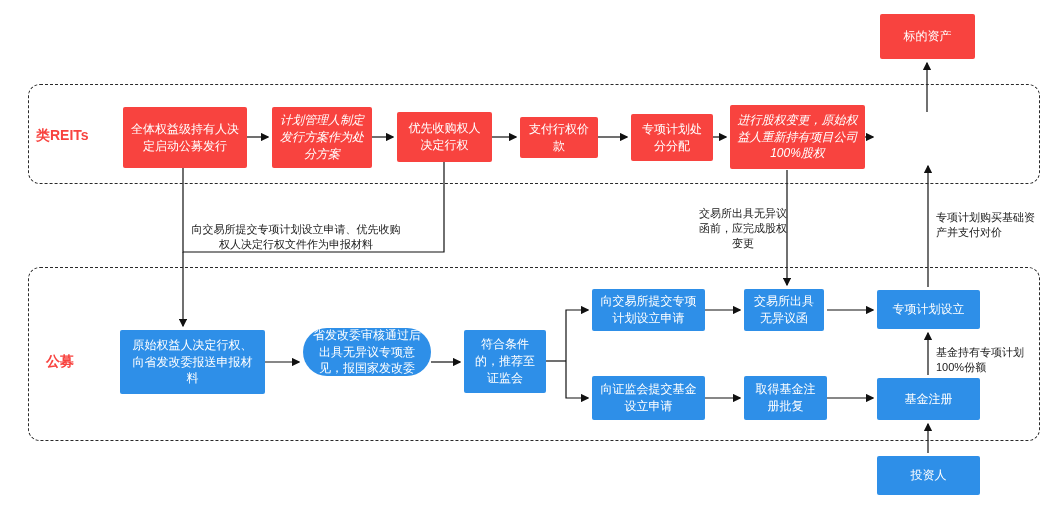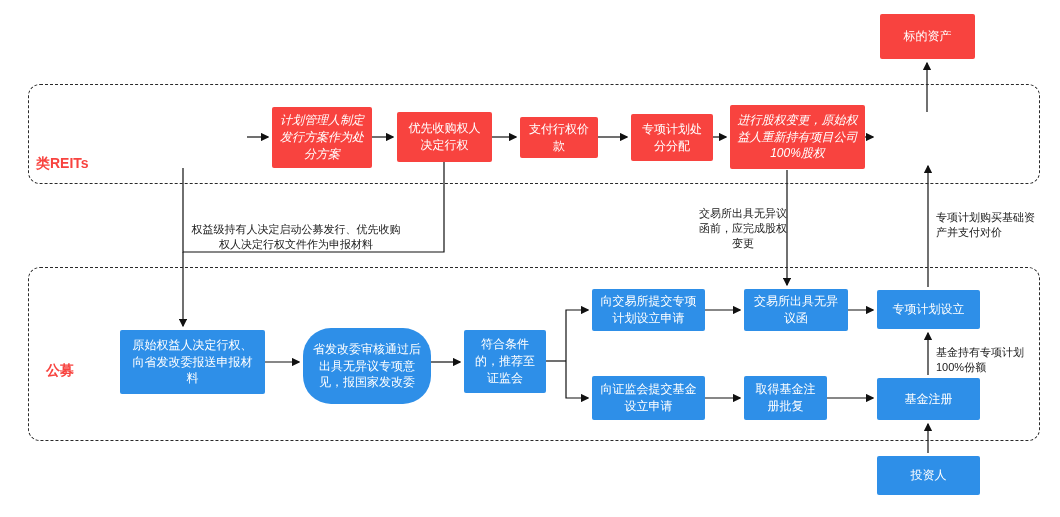--- a/index.html
+++ b/index.html
@@ -29,22 +29,22 @@
   }
   .group-reits { left: 28px; top: 84px; width: 1012px; height: 100px; }
   .group-gongmu { left: 28px; top: 267px; width: 1012px; height: 174px; }
   .group-label {
     position: absolute;
     color: var(--red);
     font-weight: bold;
     font-size: 14px;
     white-space: nowrap;
   }
-  .label-reits { left: 36px; top: 127px; margin-top: 28px; }
-  .label-gongmu { left: 46px; top: 362px; }
+  .label-reits { left: 36px; top: 127px; }
+  .label-gongmu { left: 46px; top: 353px; }
   .node {
     position: absolute;
     display: flex;
     align-items: center;
     justify-content: center;
     text-align: center;
     color: #ffffff;
     font-size: 12px;
     line-height: 1.4;
     padding: 6px 7px;
@@ -54,25 +54,25 @@
   .blue { background: var(--blue); }
   .n-t1 { left:123px; top:107px; width:124px; height:61px; }
   .n-t2 { left:272px; top:107px; width:100px; height:61px;font-style:italic; }
   .n-t3 { left:397px; top:112px; width:95px;  height:50px; }
   .n-t4 { left:520px; top:117px; width:78px;  height:41px; }
   .n-t5 { left:631px; top:114px; width:82px;  height:47px; }
   .n-t6 { left:730px; top:105px; width:135px; height:64px;font-style:italic; }
   .n-t7 { left:877px; top:112px; width:100px; height:50px; }
   .n-target { left:880px; top:14px; width:95px; height:45px; }
   .n-b1 { left:120px; top:330px; width:145px; height:64px; }
-  .n-b2 { left:303px; top:328px; width:128px; height:76px;border-radius:28px; }
+  .n-b2 { left:303px; top:328px; width:128px; height:48px;border-radius:28px; }
   .n-b3 { left:464px; top:330px; width:82px;  height:63px; }
   .n-b4a { left:592px; top:289px; width:113px; height:42px; }
   .n-b4b { left:592px; top:376px; width:113px; height:44px; }
-  .n-b5a { left:744px; top:289px; width:104px;  height:42px; }
+  .n-b5a { left:744px; top:289px; width:80px;  height:42px; }
   .n-b5b { left:744px; top:376px; width:83px;  height:44px; }
   .n-b6a { left:877px; top:290px; width:103px; height:39px; }
   .n-b6b { left:877px; top:378px; width:103px; height:42px; }
   .n-inv { left:877px; top:456px; width:103px; height:39px; }
   .ann {
     position: absolute;
     color: var(--ink);
     font-size: 11px;
     line-height: 1.35;
   }
@@ -123,36 +123,37 @@
       <path d="M928 453 V424" marker-end="url(#arrow)"></path>
     </g>
   </svg>
 
   <div class="dashed-group group-reits"></div>
   <div class="dashed-group group-gongmu"></div>
 
   <div class="group-label label-reits">类REITs</div>
   <div class="group-label label-gongmu">公募</div>
 
+  <div class="node red n-t1">全体权益级持有人决定启动公募发行</div>
   <div class="node red n-t2">计划管理人制定发行方案作为处分方案</div>
   <div class="node red n-t3">优先收购权人决定行权</div>
   <div class="node red n-t4">支付行权价款</div>
   <div class="node red n-t5">专项计划处分分配</div>
   <div class="node red n-t6">进行股权变更，原始权益人重新持有项目公司100%股权</div>
   <div class="node red n-target">标的资产</div>
 
   <div class="node blue n-b1">原始权益人决定行权、向省发改委报送申报材料</div>
   <div class="node blue n-b2">省发改委审核通过后出具无异议专项意见，报国家发改委</div>
   <div class="node blue n-b3">符合条件的，推荐至证监会</div>
   <div class="node blue n-b4a">向交易所提交专项计划设立申请</div>
   <div class="node blue n-b4b">向证监会提交基金设立申请</div>
   <div class="node blue n-b5a">交易所出具无异议函</div>
   <div class="node blue n-b5b">取得基金注册批复</div>
   <div class="node blue n-b6a">专项计划设立</div>
   <div class="node blue n-b6b">基金注册</div>
   <div class="node blue n-inv">投资人</div>
 
-  <div class="ann ann-filing">权益级持有人决定启动公募发行、优先收购权人决定行权文件作为申报材料</div>
+  <div class="ann ann-filing">向交易所提交专项计划设立申请、优先收购权人决定行权文件作为申报材料</div>
   <div class="ann ann-equity">交易所出具无异议函前，应完成股权变更</div>
   <div class="ann ann-purchase">专项计划购买基础资产并支付对价</div>
   <div class="ann ann-fund">基金持有专项计划100%份额</div>
 
 </div>
 
 </body></html>

